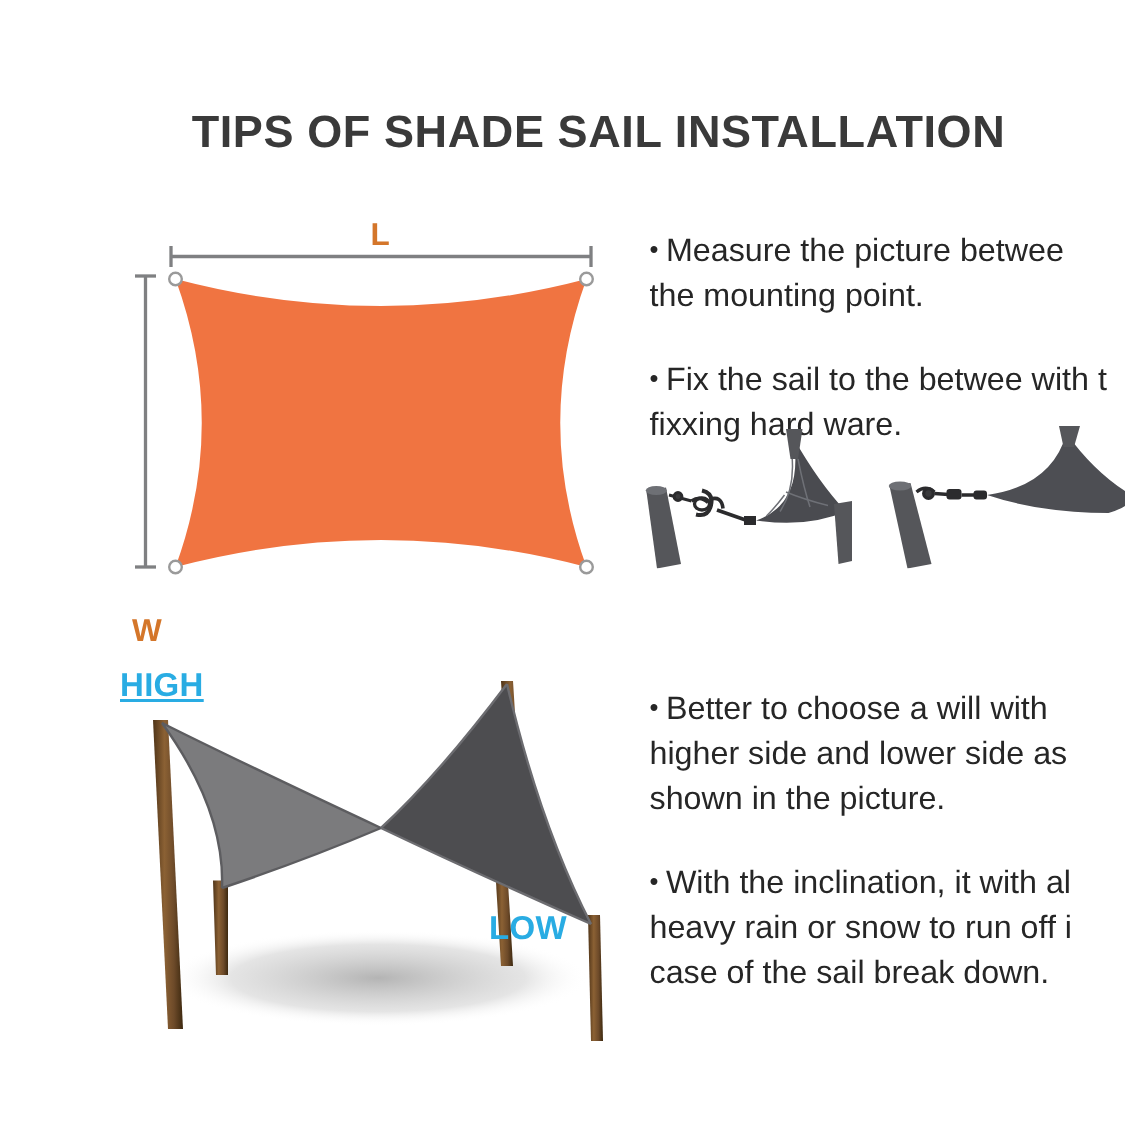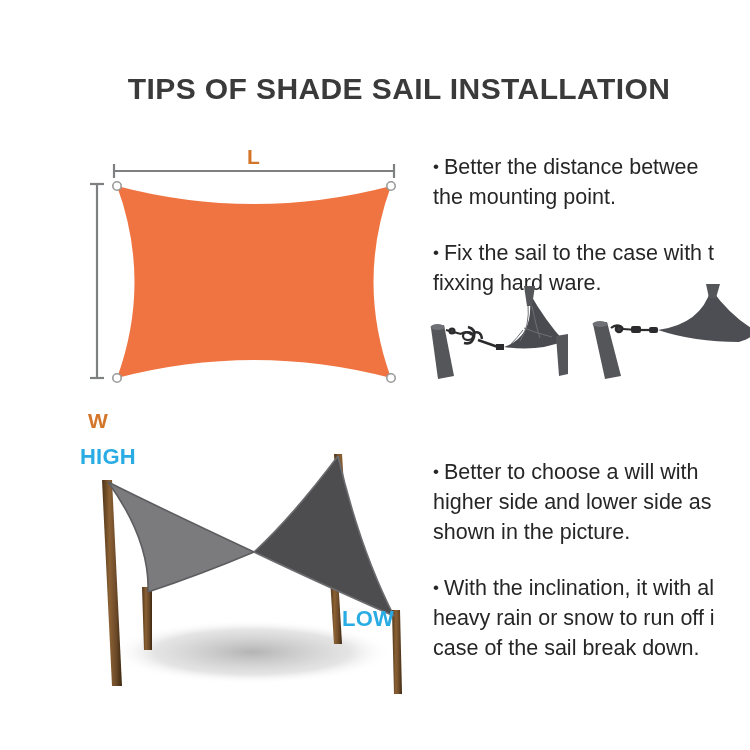--- a/index.html
+++ b/index.html
@@ -98,22 +98,22 @@
 
   .hl-label {
     position: absolute;
     color: #29ace3;
     font-weight: bold;
     font-size: 22px;
     font-family: "Liberation Sans", sans-serif;
     line-height: 1;
     letter-spacing: 0.2px;
   }
-  #label-HIGH { left: 38px; top: 14px; }
-  #label-LOW  { left: 300px; top: 176px; }
+  #label-HIGH { left: 38px; top: 14px; text-decoration: underline; }
+  #label-LOW  { left: 284px; top: 176px; }
 </style>
 </head>
 <body>
 
 <div id="canvas">
 
   <div id="title">TIPS OF SHADE SAIL INSTALLATION</div>
 
   <div id="fig-rect">
     <svg width="340" height="262" viewBox="0 0 340 262" xmlns="http://www.w3.org/2000/svg">
@@ -143,27 +143,27 @@
         <circle cx="307" cy="238" r="4.2"></circle>
       </g>
     </svg>
     <div class="dim-label" id="label-L">L</div>
     <div class="dim-label" id="label-W">W</div>
   </div>
 
   <div class="text-block" id="text-top">
     <p class="para">
       <span class="ln">
-        <span class="bullet-dot">•</span><span>Better the distance betwee</span>
+        <span class="bullet-dot">•</span><span>Measure the picture betwee</span>
       </span>
       <span class="ln">the mounting point.</span>
     </p>
     <p class="para">
       <span class="ln">
-        <span class="bullet-dot">•</span><span>Fix the sail to the case with t</span>
+        <span class="bullet-dot">•</span><span>Fix the sail to the betwee with t</span>
       </span>
       <span class="ln">fixxing hard ware.</span>
     </p>
   </div>
 
   <div id="hw-left">
     <svg width="185" height="95" viewBox="0 0 185 95" xmlns="http://www.w3.org/2000/svg">
 
       <g>
         <path d="M3 44 L16 41 L26 92 L10 95 Z" fill="#55565a"></path>

